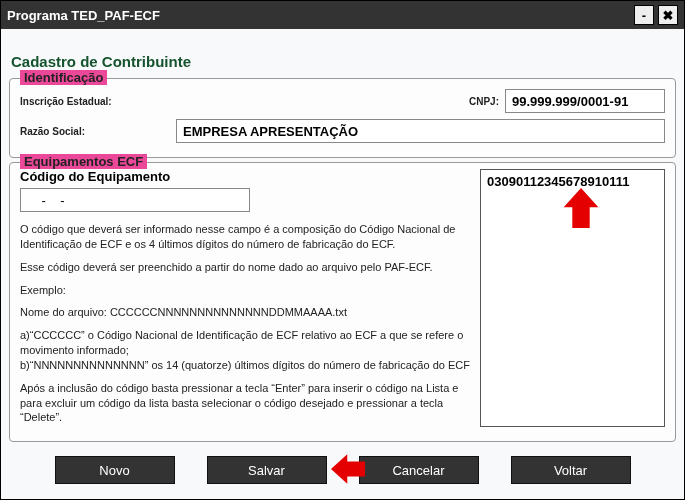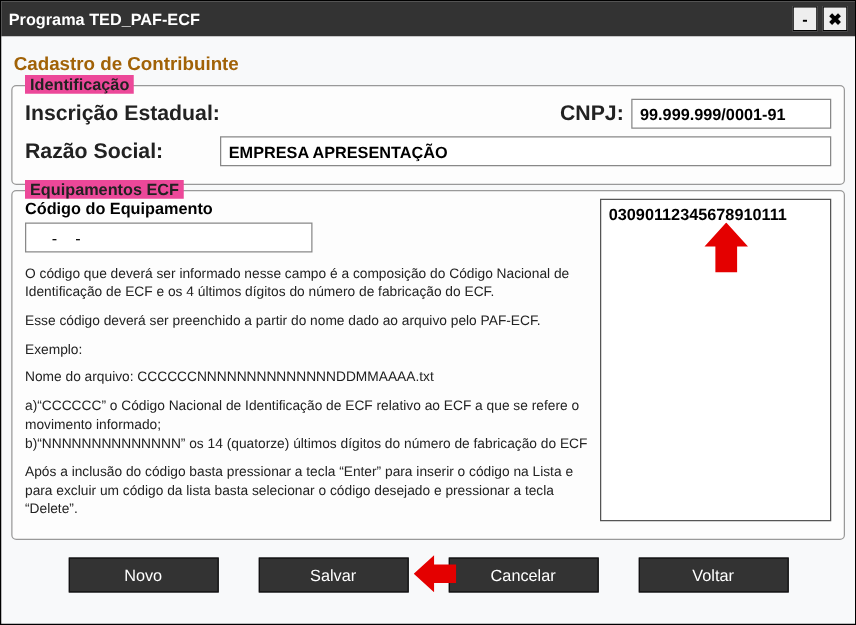--- a/index.html
+++ b/index.html
@@ -1,25 +1,25 @@
 <!DOCTYPE html>
 <html><head>
 <meta charset="utf-8">
 <style>
   * { box-sizing: border-box; margin: 0; padding: 0; font-family: Arial, Helvetica, sans-serif; }
   body { background: #fff; }
   .window { width: 685px; height: 500px; border: 1px solid #000; background: #f8f9fa; position: relative; }
   .titlebar { background: #333; color: #fff; height: 28px; display: flex; align-items: center; padding: 0 6px; font-size: 13px; font-weight: bold; justify-content: flex-end; }
   .title-text { flex: 1; }
   .tb-btn { width: 20px; height: 20px; background: #eee; color:#000; border: 1px solid #000; display: inline-flex; align-items: center; justify-content: center; font-size: 13px; font-weight: bold; margin-left: 4px; cursor: pointer; }
-  .page-heading { font-size: 15px; font-weight: bold; padding: 14px 10px 4px; color: #a16207; }
+  .page-heading { font-size: 15px; font-weight: bold; padding: 24px 10px 4px; color: #14532d; }
   .section { border: 1px solid #999; border-radius: 4px; margin: 4px 8px; padding: 10px 10px 8px; position: relative; background: #fdfdfd; }
   .section-legend { position: absolute; top: -9px; left: 10px; background: #ec4899; padding: 0 4px; font-size: 13px; font-weight: bold; color: #222; }
   .row { display: flex; align-items: center; margin-bottom: 6px; gap: 6px; }
-  .lbl { font-size: 17px; font-weight: bold; color: #222; white-space: nowrap; }
+  .lbl { font-size: 10px; font-weight: bold; color: #222; white-space: nowrap; }
   .field { height: 24px; border: 1px solid #888; background: #fff; padding: 2px 6px; font-size: 13px; font-weight: bold; color: #000; }
   .equip-body { display: flex; gap: 0; }
   .equip-left { flex: 1; }
   .equip-right { width: 185px; }
   .code-label { font-size: 13px; font-weight: bold; margin-bottom: 4px; }
   .code-input { width: 230px; height: 24px; border: 1px solid #888; background:#fff; font-size: 13px; padding: 2px 6px; margin-bottom: 10px; }
   .help { font-size: 11px; color: #222; line-height: 1.35; font-family: "Times New Roman", serif; }
   .help p { margin-bottom: 8px; }
   .listbox { border: 1px solid #555; height: 258px; background:#fff; padding: 4px 6px; font-size: 13px; font-weight: bold; overflow: hidden; position: relative; }
   .btn-row { display: flex; justify-content: center; gap: 32px; padding: 10px 0 6px; }

